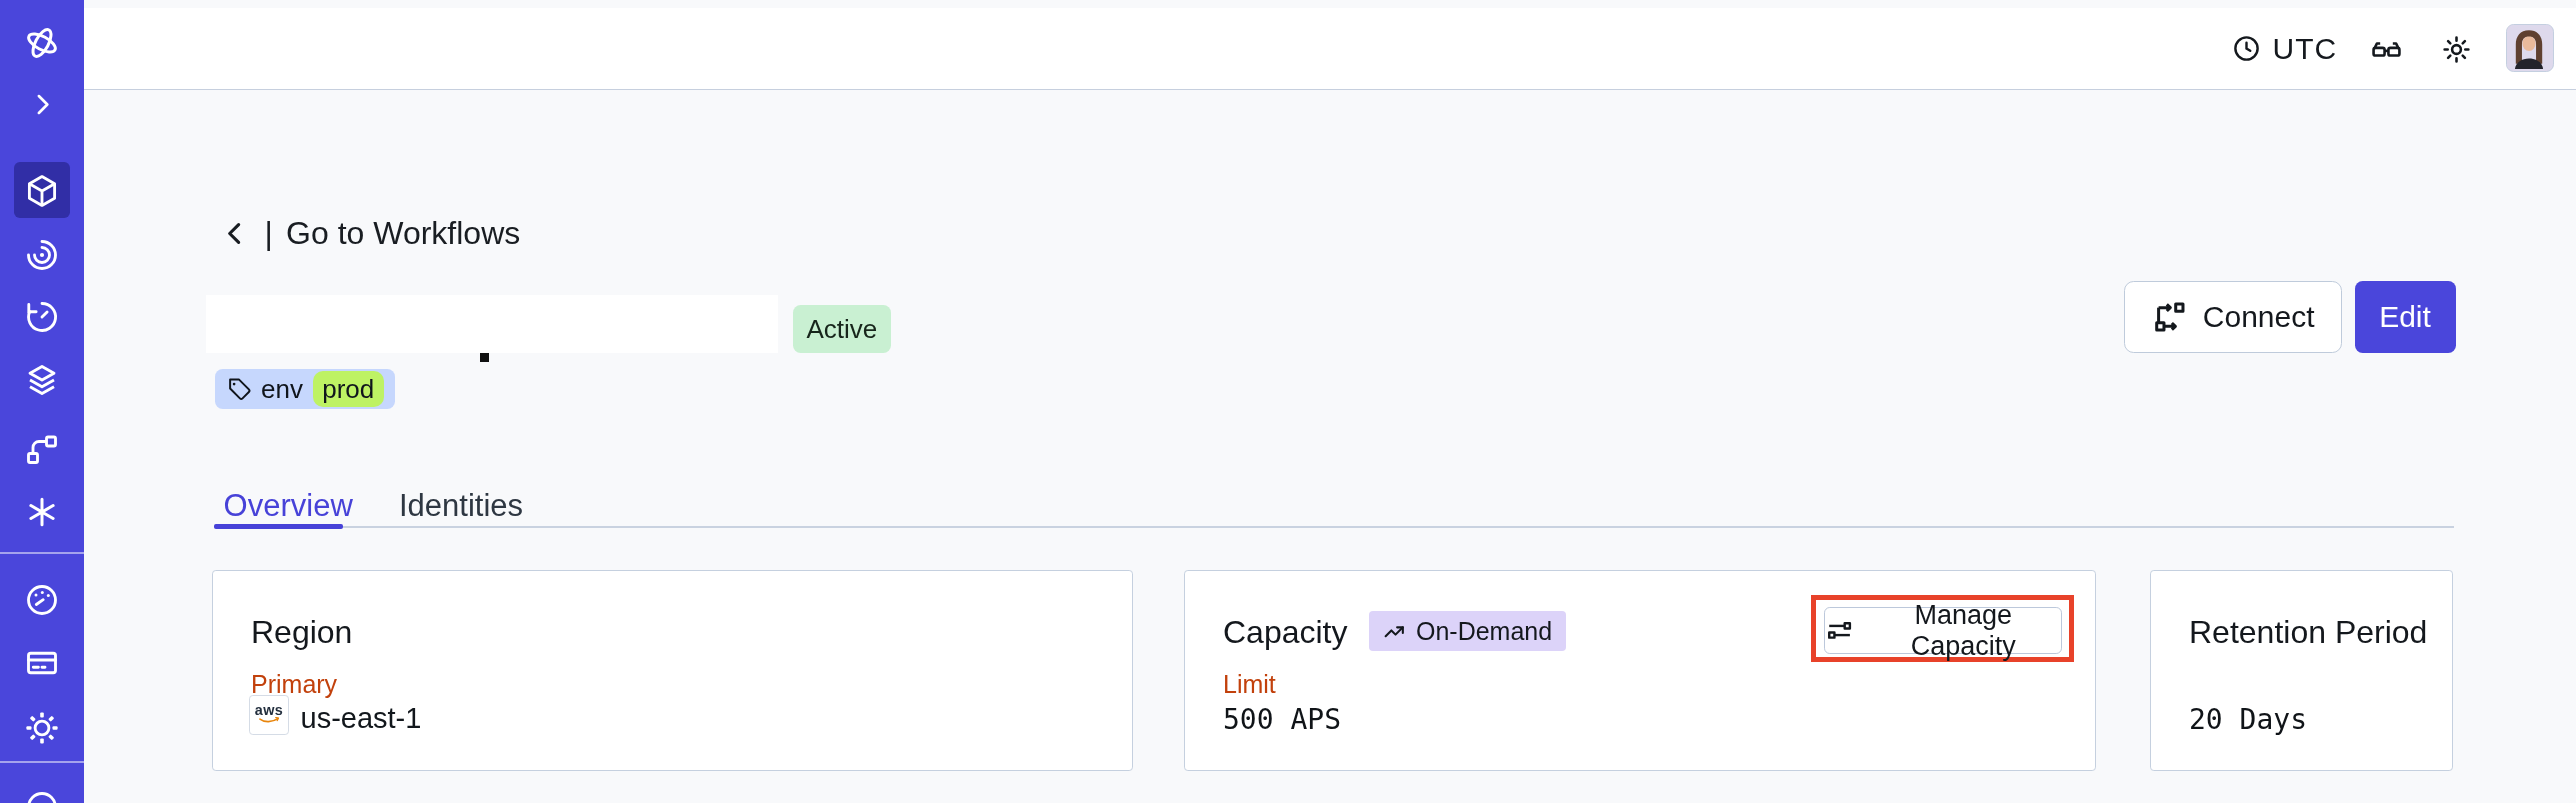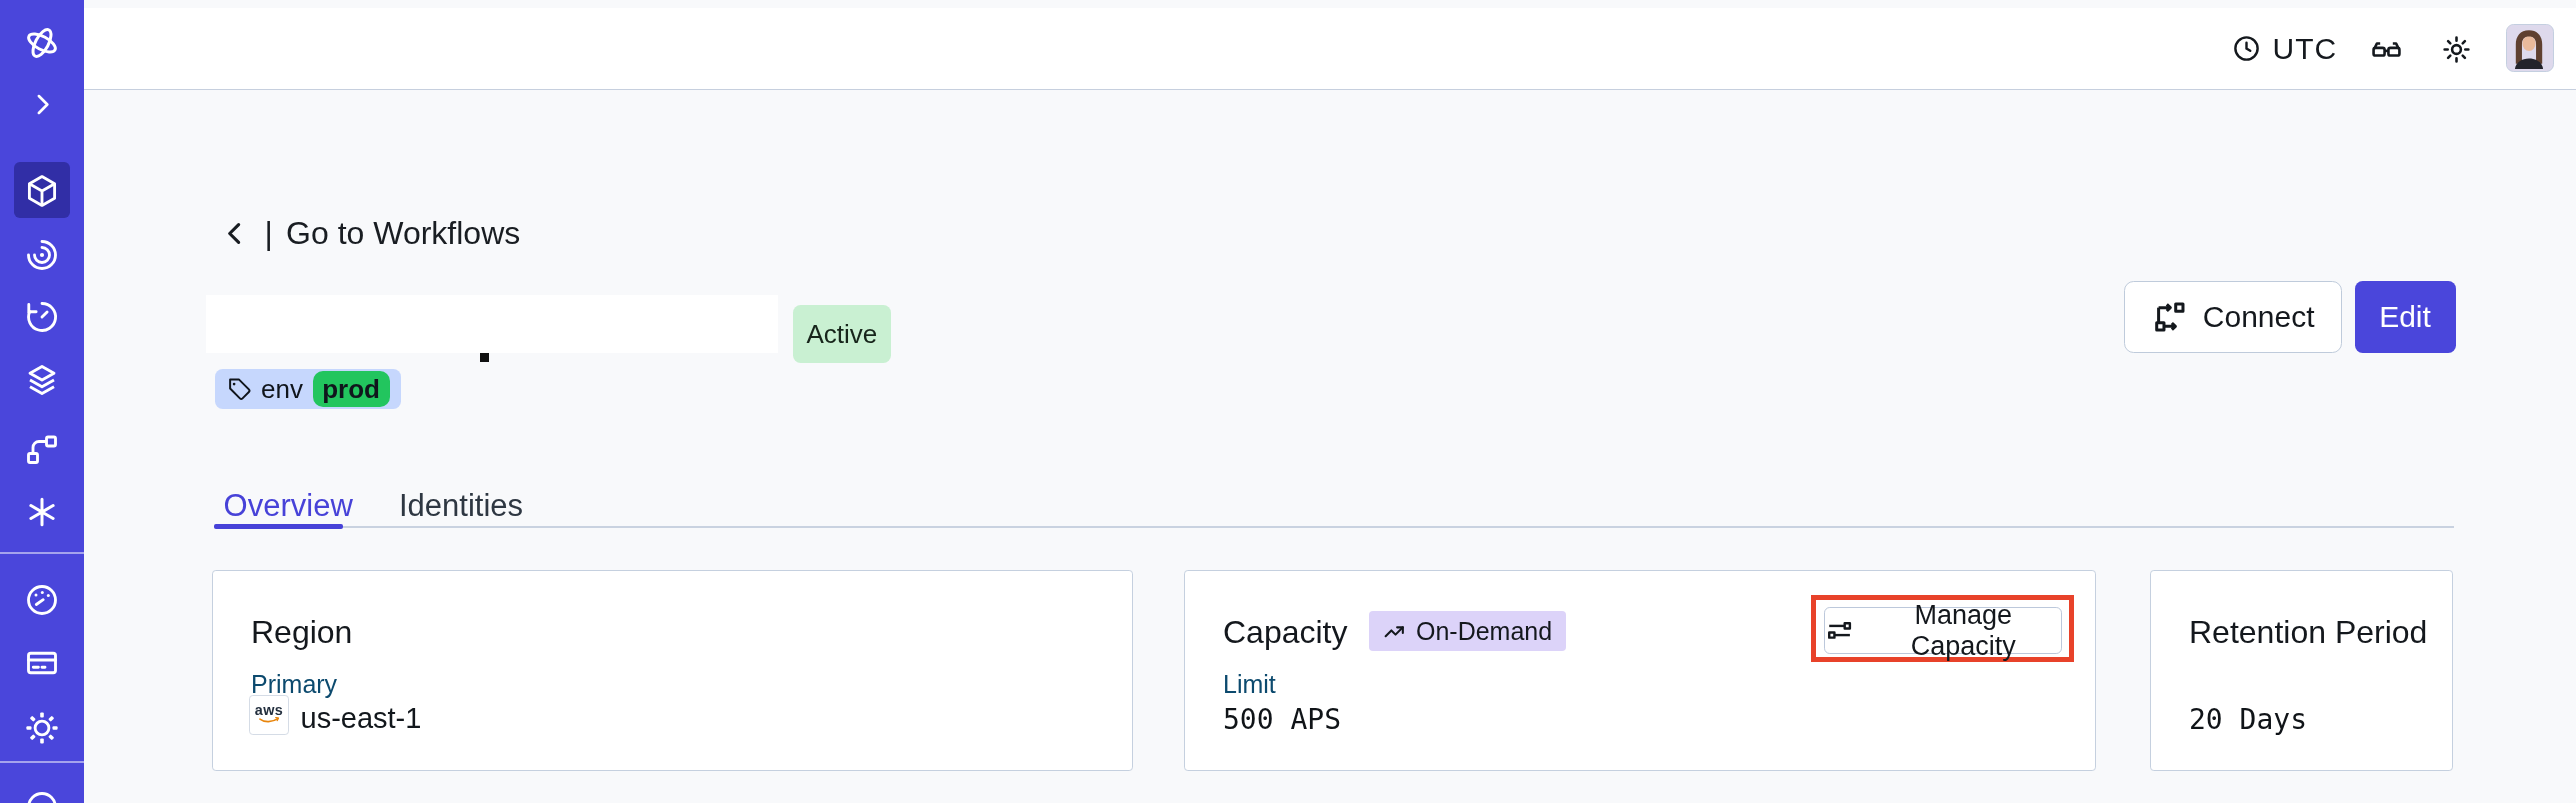--- a/index.html
+++ b/index.html
@@ -47,32 +47,32 @@
     position:absolute; left:134px; top:130px; height:42px;
     display:flex; align-items:center; gap:13.4px;
     font-size:32px; color:#191D22; cursor:pointer;
   }
   .crumb-sep { color:#191D22; }
 
   .redact-box { position:absolute; left:122px; top:213px; width:572px; height:58px; background:#FFFFFF; }
   .redact-dot { position:absolute; left:396px; top:271px; width:8.6px; height:8.6px; background:#111111; }
 
   .status-badge {
-    position:absolute; left:709px; top:223px; height:58px;
+    position:absolute; left:709px; top:223px; height:48px;
     background:#C9F0D2; color:#17251B; border-radius:7.7px;
     display:flex; align-items:center; padding:0 13.4px; font-size:26px;
   }
 
   .tag-chip {
     position:absolute; left:131px; top:287px; height:40px;
     background:#C6D7FD; border-radius:7.7px;
     display:flex; align-items:center; gap:9.6px; padding:0 11.5px;
     font-size:26px; color:#10151C;
   }
-  .tag-inner { background:#22c55e; border-radius:10px; padding:2.9px 9.6px;font-weight:bold; }
+  .tag-inner { background:#bef264; border-radius:10px; padding:2.9px 9.6px; }
 
   .actions { position:absolute; left:2040px; top:199px; display:flex; gap:12.5px; }
   .btn-connect {
     width:218px; height:72px; background:#FFFFFF; border:1.9px solid #BFCBDB; border-radius:9.6px;
     display:flex; align-items:center; justify-content:center; gap:13.4px;
     font-size:30px; color:#14181D; cursor:pointer; font-family:inherit;
   }
   .btn-edit {
     width:101px; height:72px; background:#4A46DB; border:none; border-radius:7.7px;
     display:flex; align-items:center; justify-content:center;
@@ -85,21 +85,21 @@
   .tab.inactive { color:#2E3742; }
   .tab-underline { position:absolute; left:130px; top:442px; width:129px; height:4.8px; background:#4742D8; border-radius:1.9px; }
   .tab-hairline { position:absolute; left:130px; top:444px; width:2240px; height:1.9px; background:#C9D2E0; }
 
   .cards { position:absolute; left:128px; top:488px; width:2364px; height:201px; }
   .card {
     position:absolute; top:0; height:201px; background:#FFFFFF;
     border:1.9px solid #C5D0DF; border-radius:3.8px;
   }
   .card-title { position:absolute; left:38px; top:45px; font-size:32px; font-weight:500; color:#14181D; line-height:33px; }
-  .field-label { position:absolute; left:38px; top:99px; font-size:25px; color:#0c4a6e; }
+  .field-label { position:absolute; left:38px; top:99px; font-size:25px; color:#c2410c; }
   .mono-value { position:absolute; left:38px; top:132px; font-family:"DejaVu Sans Mono", monospace; font-size:28px; color:#101418; }
 
   .card-btn {
     position:absolute; top:36px; height:47px; background:#FFFFFF;
     border:1.9px solid #BCC8DB; border-radius:5.8px;
     display:flex; align-items:center; justify-content:center; gap:11.5px;
     font-size:27px; color:#14181D; cursor:pointer; font-family:inherit;
   }
   .btn-add-replica { left:699px; width:187px; }
   .btn-manage { left:639px; width:238px; z-index:2; }

